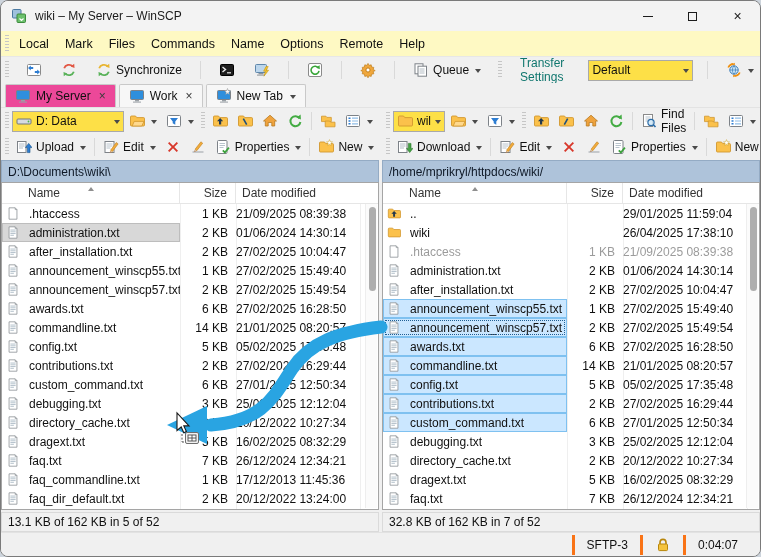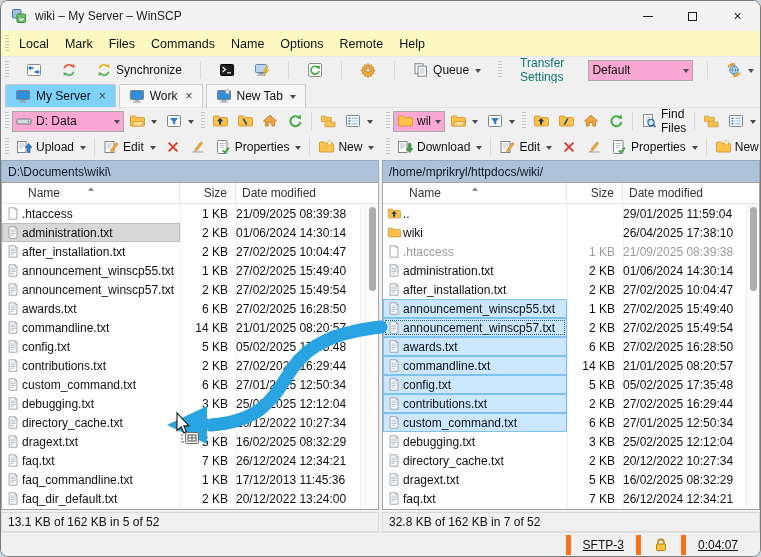--- a/index.html
+++ b/index.html
@@ -24,30 +24,30 @@
   
   .toolbar{height:27px;flex:0 0 auto;display:flex;align-items:center;background:#f0f0f0;gap:11px;padding:0 2px;border-top:1px solid #e7e7e7;}
   .tbtn{height:23px;display:flex;align-items:center;gap:4px;padding:0 4px;font-size:12px;color:#101010;border-radius:2px;}
   .i{width:16px;height:16px;display:inline-block;flex:0 0 auto;}
   .i svg{width:100%;height:100%;display:block;}
   .i14{width:14px;height:15px;}
   .sep{width:1px;height:18px;background:#d9d9d9;margin:0 3px;flex:0 0 auto;}
   .grip{width:4px;height:18px;flex:0 0 auto;margin:0 2px;
     background:repeating-linear-gradient(to bottom,#c6c6c6 0 1px,transparent 1px 3px);}
   .dd{width:0;height:0;border:3.5px solid transparent;border-top:4px solid #4a4a4a;margin:4px 0 0 2px;}
-  .combo{height:21px;background:#f9a8d4;border:1px solid #a9a9a9;display:flex;align-items:center;font-size:12px;
+  .combo{height:21px;background:#fde047;border:1px solid #a9a9a9;display:flex;align-items:center;font-size:12px;
     padding:0 3px;gap:4px;color:#101010;}
   .combo .dd{margin-left:auto;}
   .lbl{font-size:12px;color:#0f766e;padding:0 5px;}
 
   
   .tabbar{height:25px;flex:0 0 auto;background:#f0f0f0;display:flex;align-items:flex-end;padding-left:4px;gap:3px;border-bottom:1px solid #e3e3e3;}
   .tab{height:23px;display:flex;align-items:center;gap:5px;padding:0 9px;font-size:12px;color:#101010;
     border:1px solid #c9c9c9;border-bottom:none;border-radius:2px 2px 0 0;background:#f7f7f7;}
-  .tab.active{background:#7dd3fc;}
+  .tab.active{background:#ec4899;}
   .tclose{font-size:12px;color:#3c3c3c;padding-left:3px;}
 
   
   .panels{flex:1;min-height:0;display:flex;gap:3px;background:#f0f0f0;}
   .panel{display:flex;flex-direction:column;min-width:0;}
   .panel.left{width:378px;flex:0 0 auto;--cn:178px;--cs:56px;}
   .panel.right{flex:1;--cn:184px;--cs:56px;}
   .ptb{height:26px;flex:0 0 auto;display:flex;align-items:center;gap:1px;padding:0 2px;background:#f0f0f0;}
   .pathbar{height:22px;flex:0 0 auto;display:flex;align-items:center;padding:0 6px;font-size:12px;color:#0e1826;
     background:#aec3da;border:1px solid #94abc4;border-bottom:none;}
@@ -57,37 +57,37 @@
   .hc{height:100%;display:flex;align-items:center;border-right:1px solid #e6e6e6;}
   .hc.hname{width:var(--cn);padding-left:26px;}
   .hc.hsize{width:var(--cs);justify-content:flex-end;padding-right:8px;}
   .hc.hdate{flex:1;padding-left:6px;border-right:none;}
   .sortmark{position:absolute;top:1px;left:calc(var(--cn)/2 - 3px);width:0;height:0;
     border:3px solid transparent;border-bottom:4px solid #8f8f8f;}
 
   .rows{flex:1;position:relative;overflow:hidden;}
   .vline{position:absolute;top:0;bottom:0;width:1px;background:#efefef;pointer-events:none;}
   .frow{height:19px;display:flex;align-items:center;font-size:12px;color:#101010;position:relative;}
-  .cname{width:var(--cn);height:100%;display:flex;align-items:center;gap:2px;padding:0 2px 0 4px;overflow:hidden;white-space:nowrap;}
+  .cname{width:var(--cn);height:100%;display:flex;align-items:center;gap:9px;padding:0 2px 0 4px;overflow:hidden;white-space:nowrap;}
   .csize{width:var(--cs);text-align:right;padding-right:8px;white-space:nowrap;}
   .cdate{flex:1;padding-left:0;white-space:nowrap;}
   .frow.sel .cname{background:#cbe7ff;box-shadow:inset 0 0 0 1px #7fc1f0;}
   .frow.sel.focus .cname{outline:1px dotted #1f5e93;outline-offset:-3px;}
   .frow.inactive-sel .cname{background:#d8d8d8;box-shadow:inset 0 0 0 1px #bdbdbd;}
   .frow.hidden-file .cname,.frow.hidden-file .csize,.frow.hidden-file .cdate{color:#9b9b9b;}
 
   .vscroll{position:absolute;top:21px;right:1px;bottom:1px;width:12px;background:#fbfbfb;border-left:1px solid #eeeeee;}
   .vthumb{position:absolute;top:3px;left:2.5px;width:7px;height:84px;background:#aeaeae;border-radius:3.5px;}
 
   .pstatus{height:20px;flex:0 0 auto;margin-top:2px;background:#f0f0f0;border:1px solid #dadada;
     display:flex;align-items:center;padding:0 6px;font-size:12px;color:#101010;}
 
   
   .mainstatus{height:24px;flex:0 0 auto;background:#f0f0f0;border-top:1px solid #e2e2e2;display:flex;align-items:center;font-size:12px;color:#101010;}
-  .mscell{height:20px;display:flex;align-items:center;justify-content:center;border-left:5px solid #f97316;padding:0 12px;text-decoration:underline;}
+  .mscell{height:20px;display:flex;align-items:center;justify-content:center;border-left:3px solid #f97316;padding:0 12px;}
   .mscell.first{margin-left:auto;}
   .rgrip{width:10px;height:100%;}
 
   
   .overlay{position:absolute;left:0;top:0;width:761px;height:557px;pointer-events:none;z-index:20;}
 </style>
 </head>
 <body>
 
 <div class="window">

